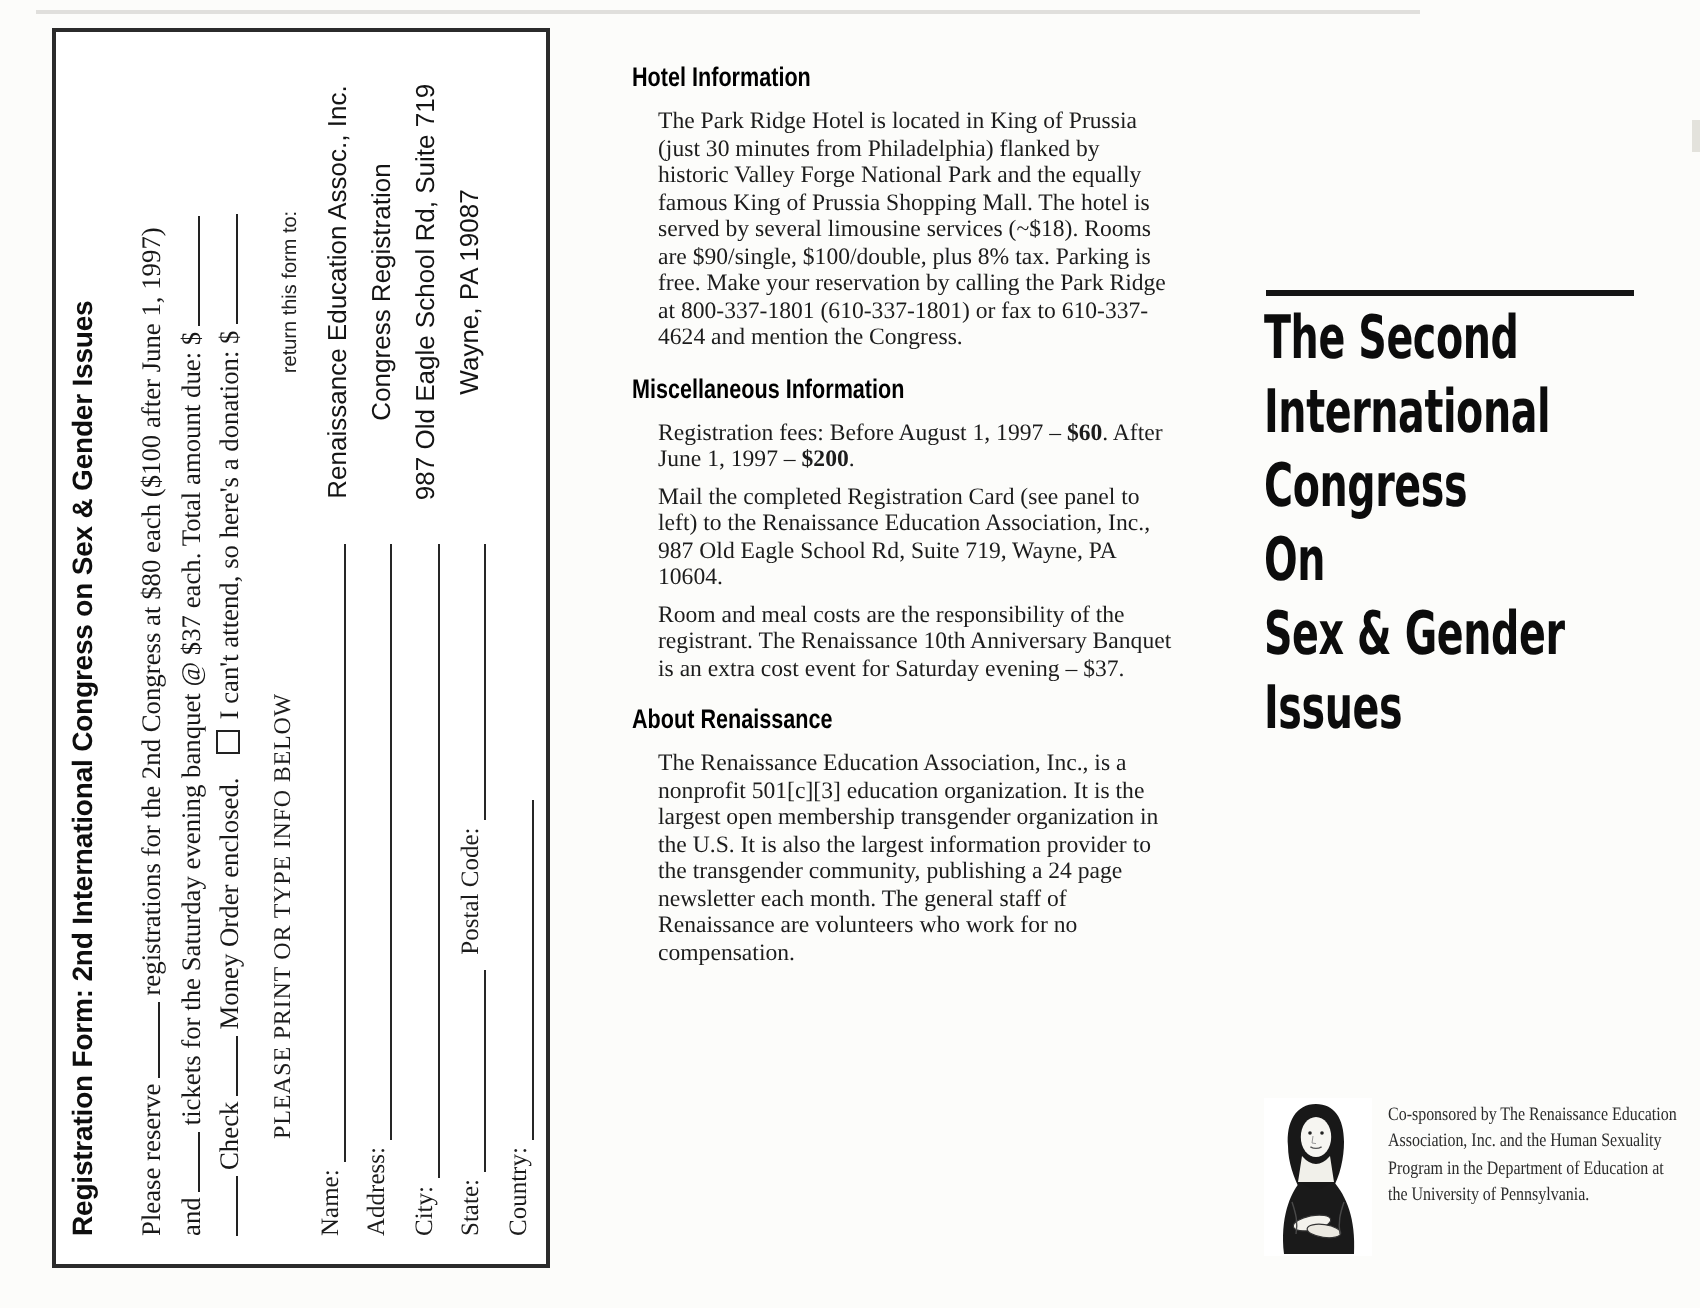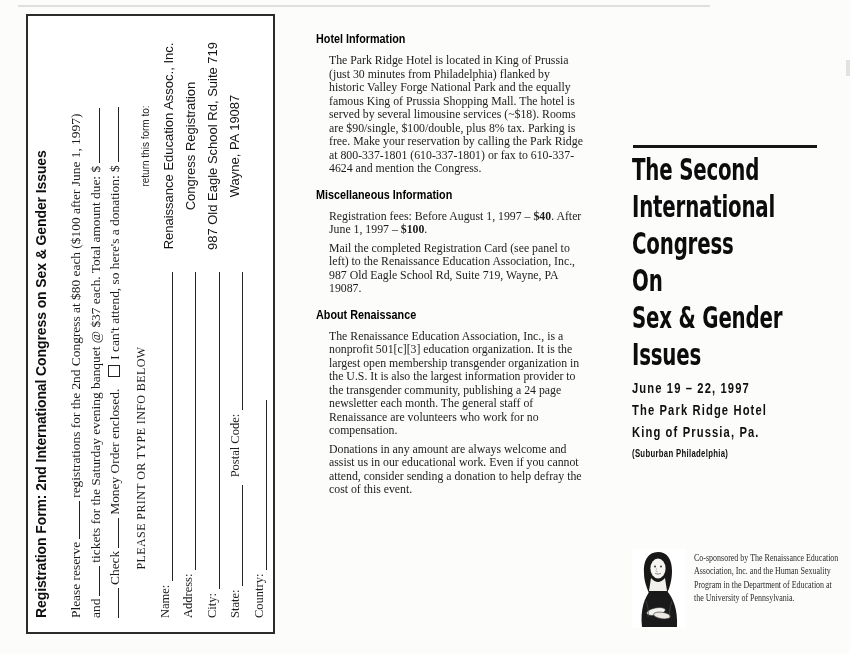--- a/index.html
+++ b/index.html
@@ -119,48 +119,42 @@
   </div>
 
   <div class="mid">
     <h3 class="mid-head">Hotel Information</h3>
     <div class="mid-body">
       <p>The Park Ridge Hotel is located in King of Prussia (just 30 minutes from Philadelphia) flanked by historic Valley Forge National Park and the equally famous King of Prussia Shopping Mall.  The hotel is served by several limousine services (~$18). Rooms are $90/single, $100/double, plus 8% tax. Parking is free. Make your reservation by calling the Park Ridge at 800-337-1801 (610-337-1801) or fax to 610-337-4624 and mention the Congress.</p>
     </div>
 
     <h3 class="mid-head">Miscellaneous Information</h3>
     <div class="mid-body">
-      <p><span>Registration fees: Before August 1, 1997 – </span><b>$40</b><span>. After June 1, 1997 – </span><b>$100</b><span>.</span></p>
-      <p>Mail the completed Registration Card (see panel to left) to the Renaissance Education Association, Inc., 987 Old Eagle School Rd, Suite 719, Wayne, PA 19087.</p>
+      <p><span>Registration fees: Before August 1, 1997 – </span><b>$60</b><span>. After June 1, 1997 – </span><b>$200</b><span>.</span></p>
+      <p>Mail the completed Registration Card (see panel to left) to the Renaissance Education Association, Inc., 987 Old Eagle School Rd, Suite 719, Wayne, PA 10604.</p>
+      <p>Room and meal costs are the responsibility of the registrant. The Renaissance 10th Anniversary Banquet is an extra cost event for Saturday evening – $37.</p>
     </div>
 
     <h3 class="mid-head">About Renaissance</h3>
     <div class="mid-body">
       <p>The Renaissance Education Association, Inc., is a nonprofit 501[c][3] education organization. It is the largest open membership transgender organization in the U.S. It is also the largest information provider to the transgender community, publishing a 24 page newsletter each month. The general staff of Renaissance are volunteers who work for no compensation.</p>
-      <p>Donations in any amount are always welcome and assist us in our educational work. Even if you cannot attend, consider sending a donation to help defray the cost of this event.</p>
     </div>
   </div>
 
   <div class="rule"></div>
 
   <div class="c-title">
     <div class="c-line">The Second</div>
     <div class="c-line">International</div>
     <div class="c-line">Congress</div>
     <div class="c-line">On</div>
     <div class="c-line">Sex &amp; Gender</div>
     <div class="c-line">Issues</div>
   </div>
 
-  <div class="c-info">
-    <div class="ci">June 19 – 22, 1997</div>
-    <div class="ci">The Park Ridge Hotel</div>
-    <div class="ci">King of Prussia, Pa.</div>
-    <div class="ci-sub">(Suburban Philadelphia)</div>
-  </div>
 
   <svg class="mona" width="54" height="79" viewBox="0 0 54 79">
     <rect x="0" y="0" width="54" height="79" fill="#ffffff"></rect>
     <path d="M26,3 C16,3 11,12 12,24 C12,32 15,40 18,46 L34,46 C38,39 40,30 40,22 C40,10 35,3 26,3 Z" fill="#181818"></path>
     <ellipse cx="26" cy="19.5" rx="7.6" ry="10" fill="#f6f5f1"></ellipse>
     <circle cx="23" cy="17.5" r="0.9" fill="#222"></circle>
     <circle cx="29" cy="17.5" r="0.9" fill="#222"></circle>
     <path d="M23.2,24.4 Q26,26 28.8,24.4" stroke="#555" stroke-width="0.7" fill="none"></path>
     <path d="M24.5,19 L24,22.5 L26,22.8" stroke="#999" stroke-width="0.5" fill="none"></path>
     <path d="M19,29 Q26,37 33,29 L35,42 L17,42 Z" fill="#f1f0ea"></path>

